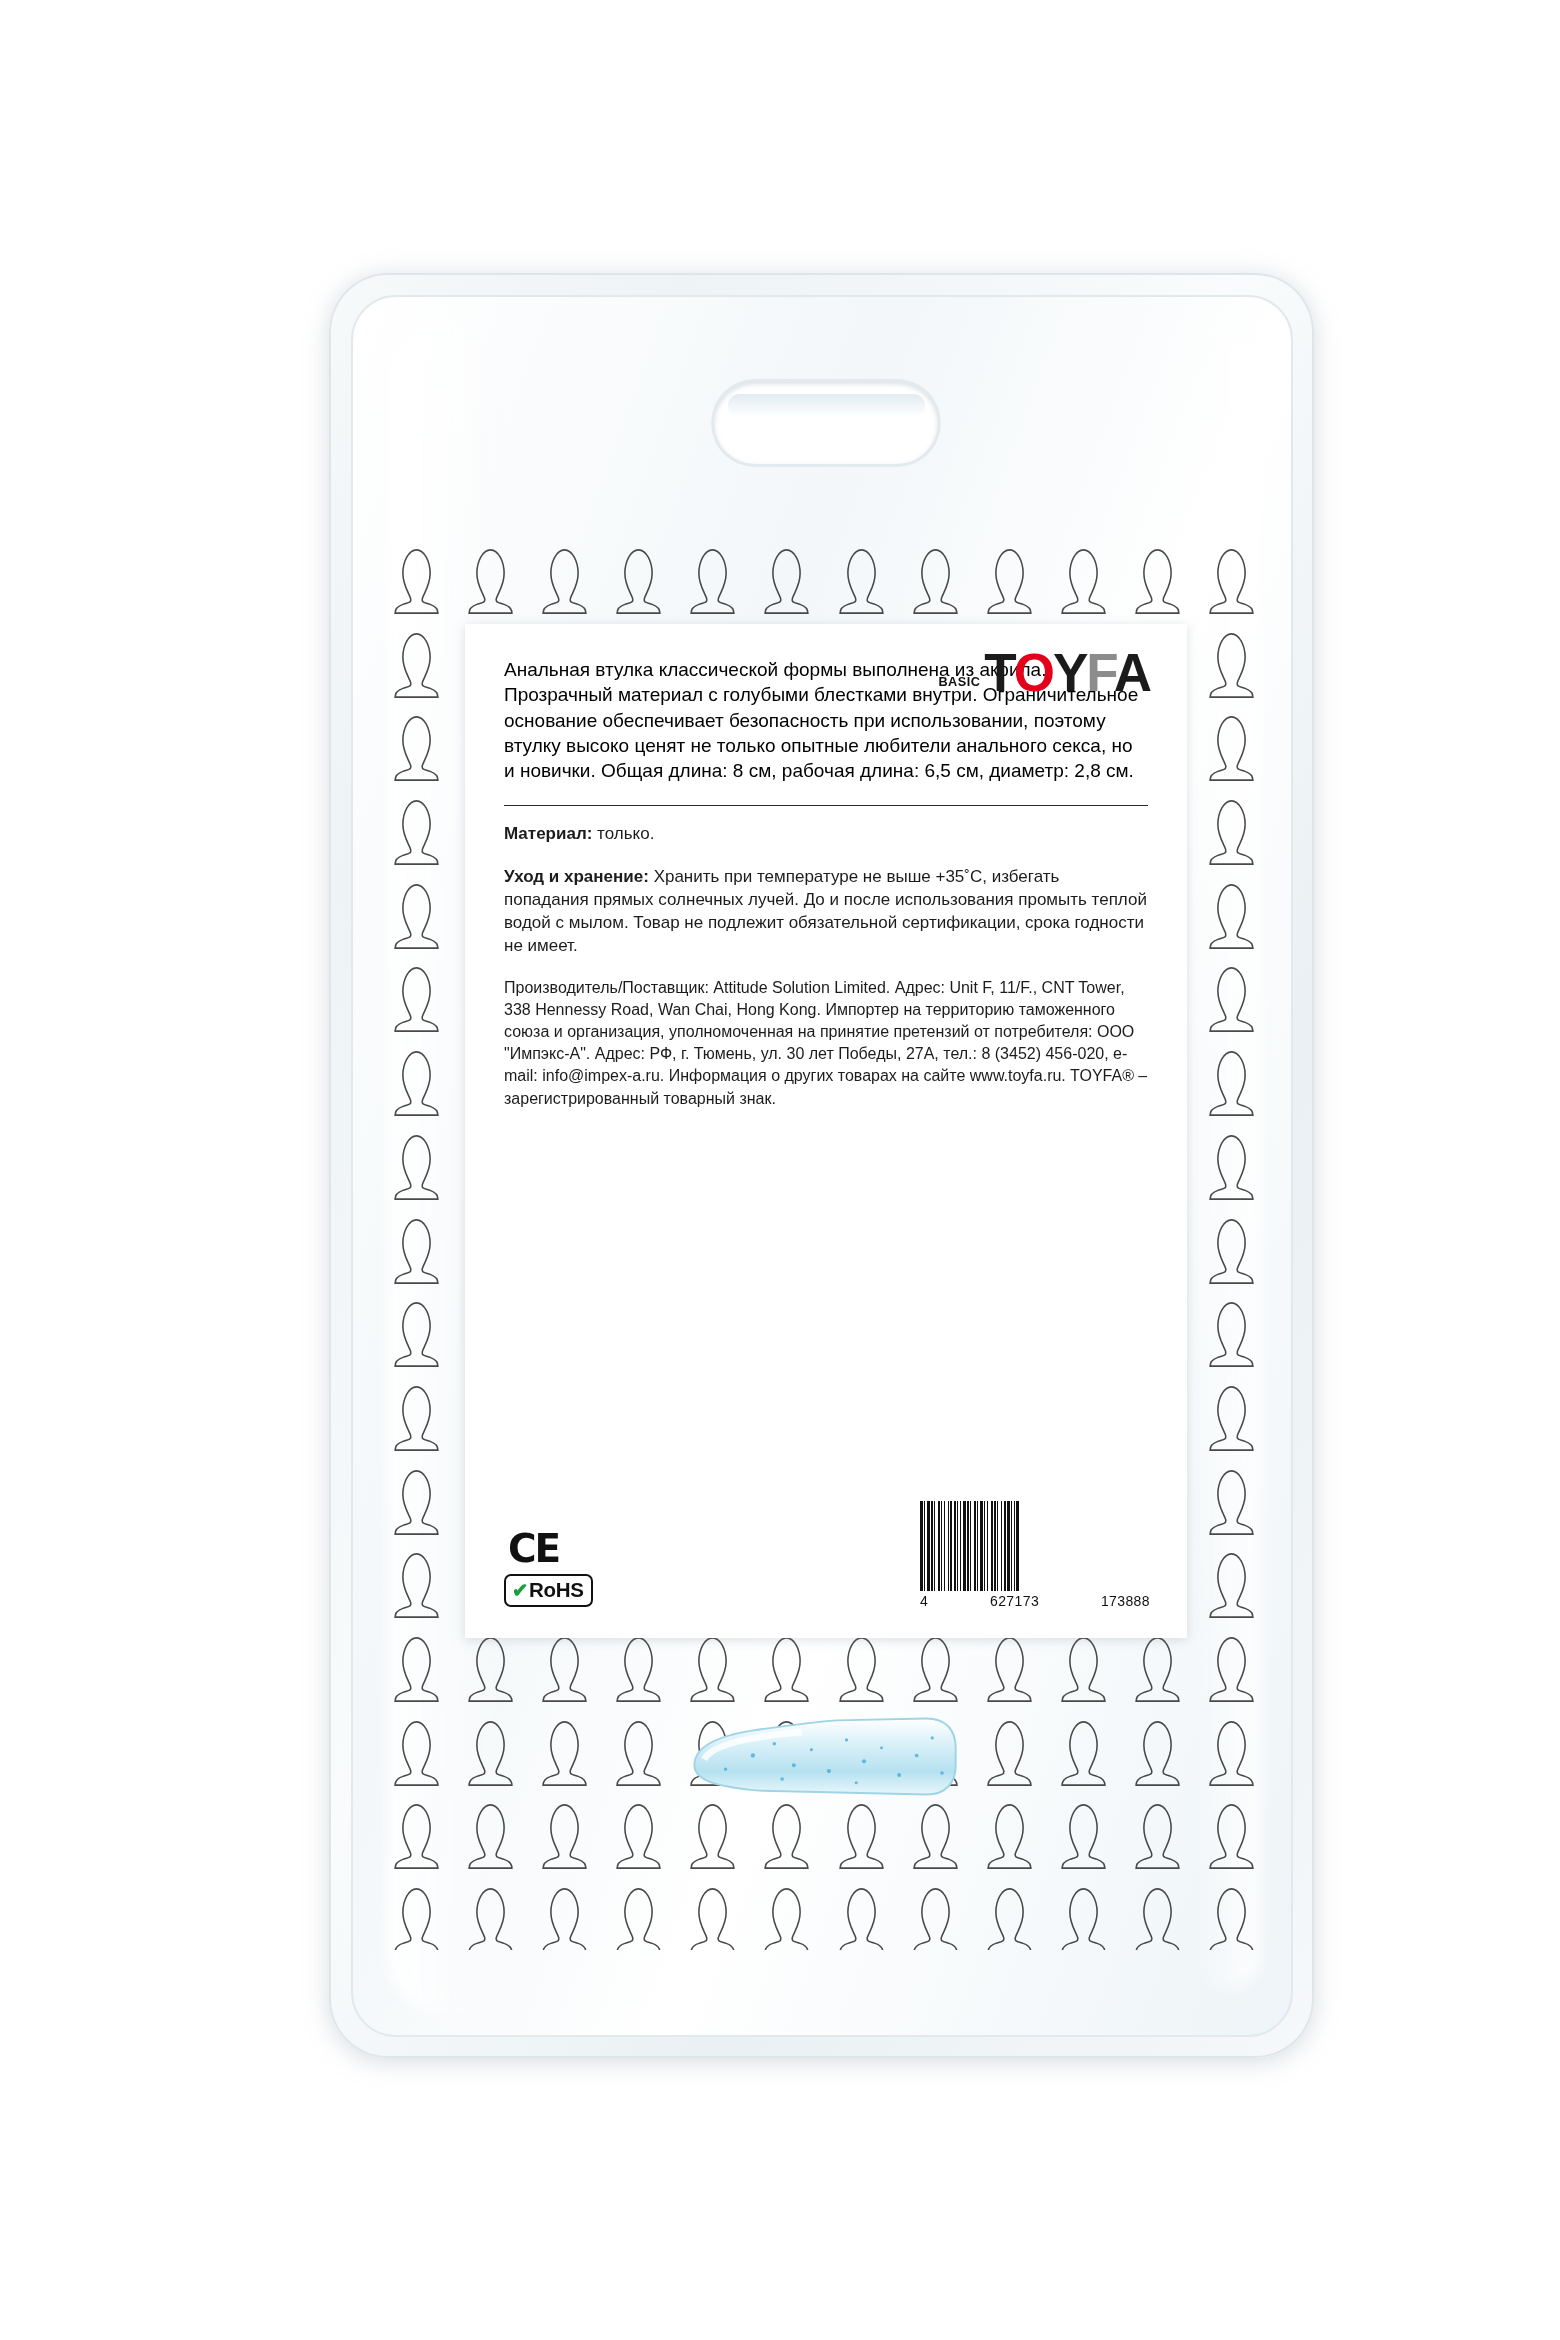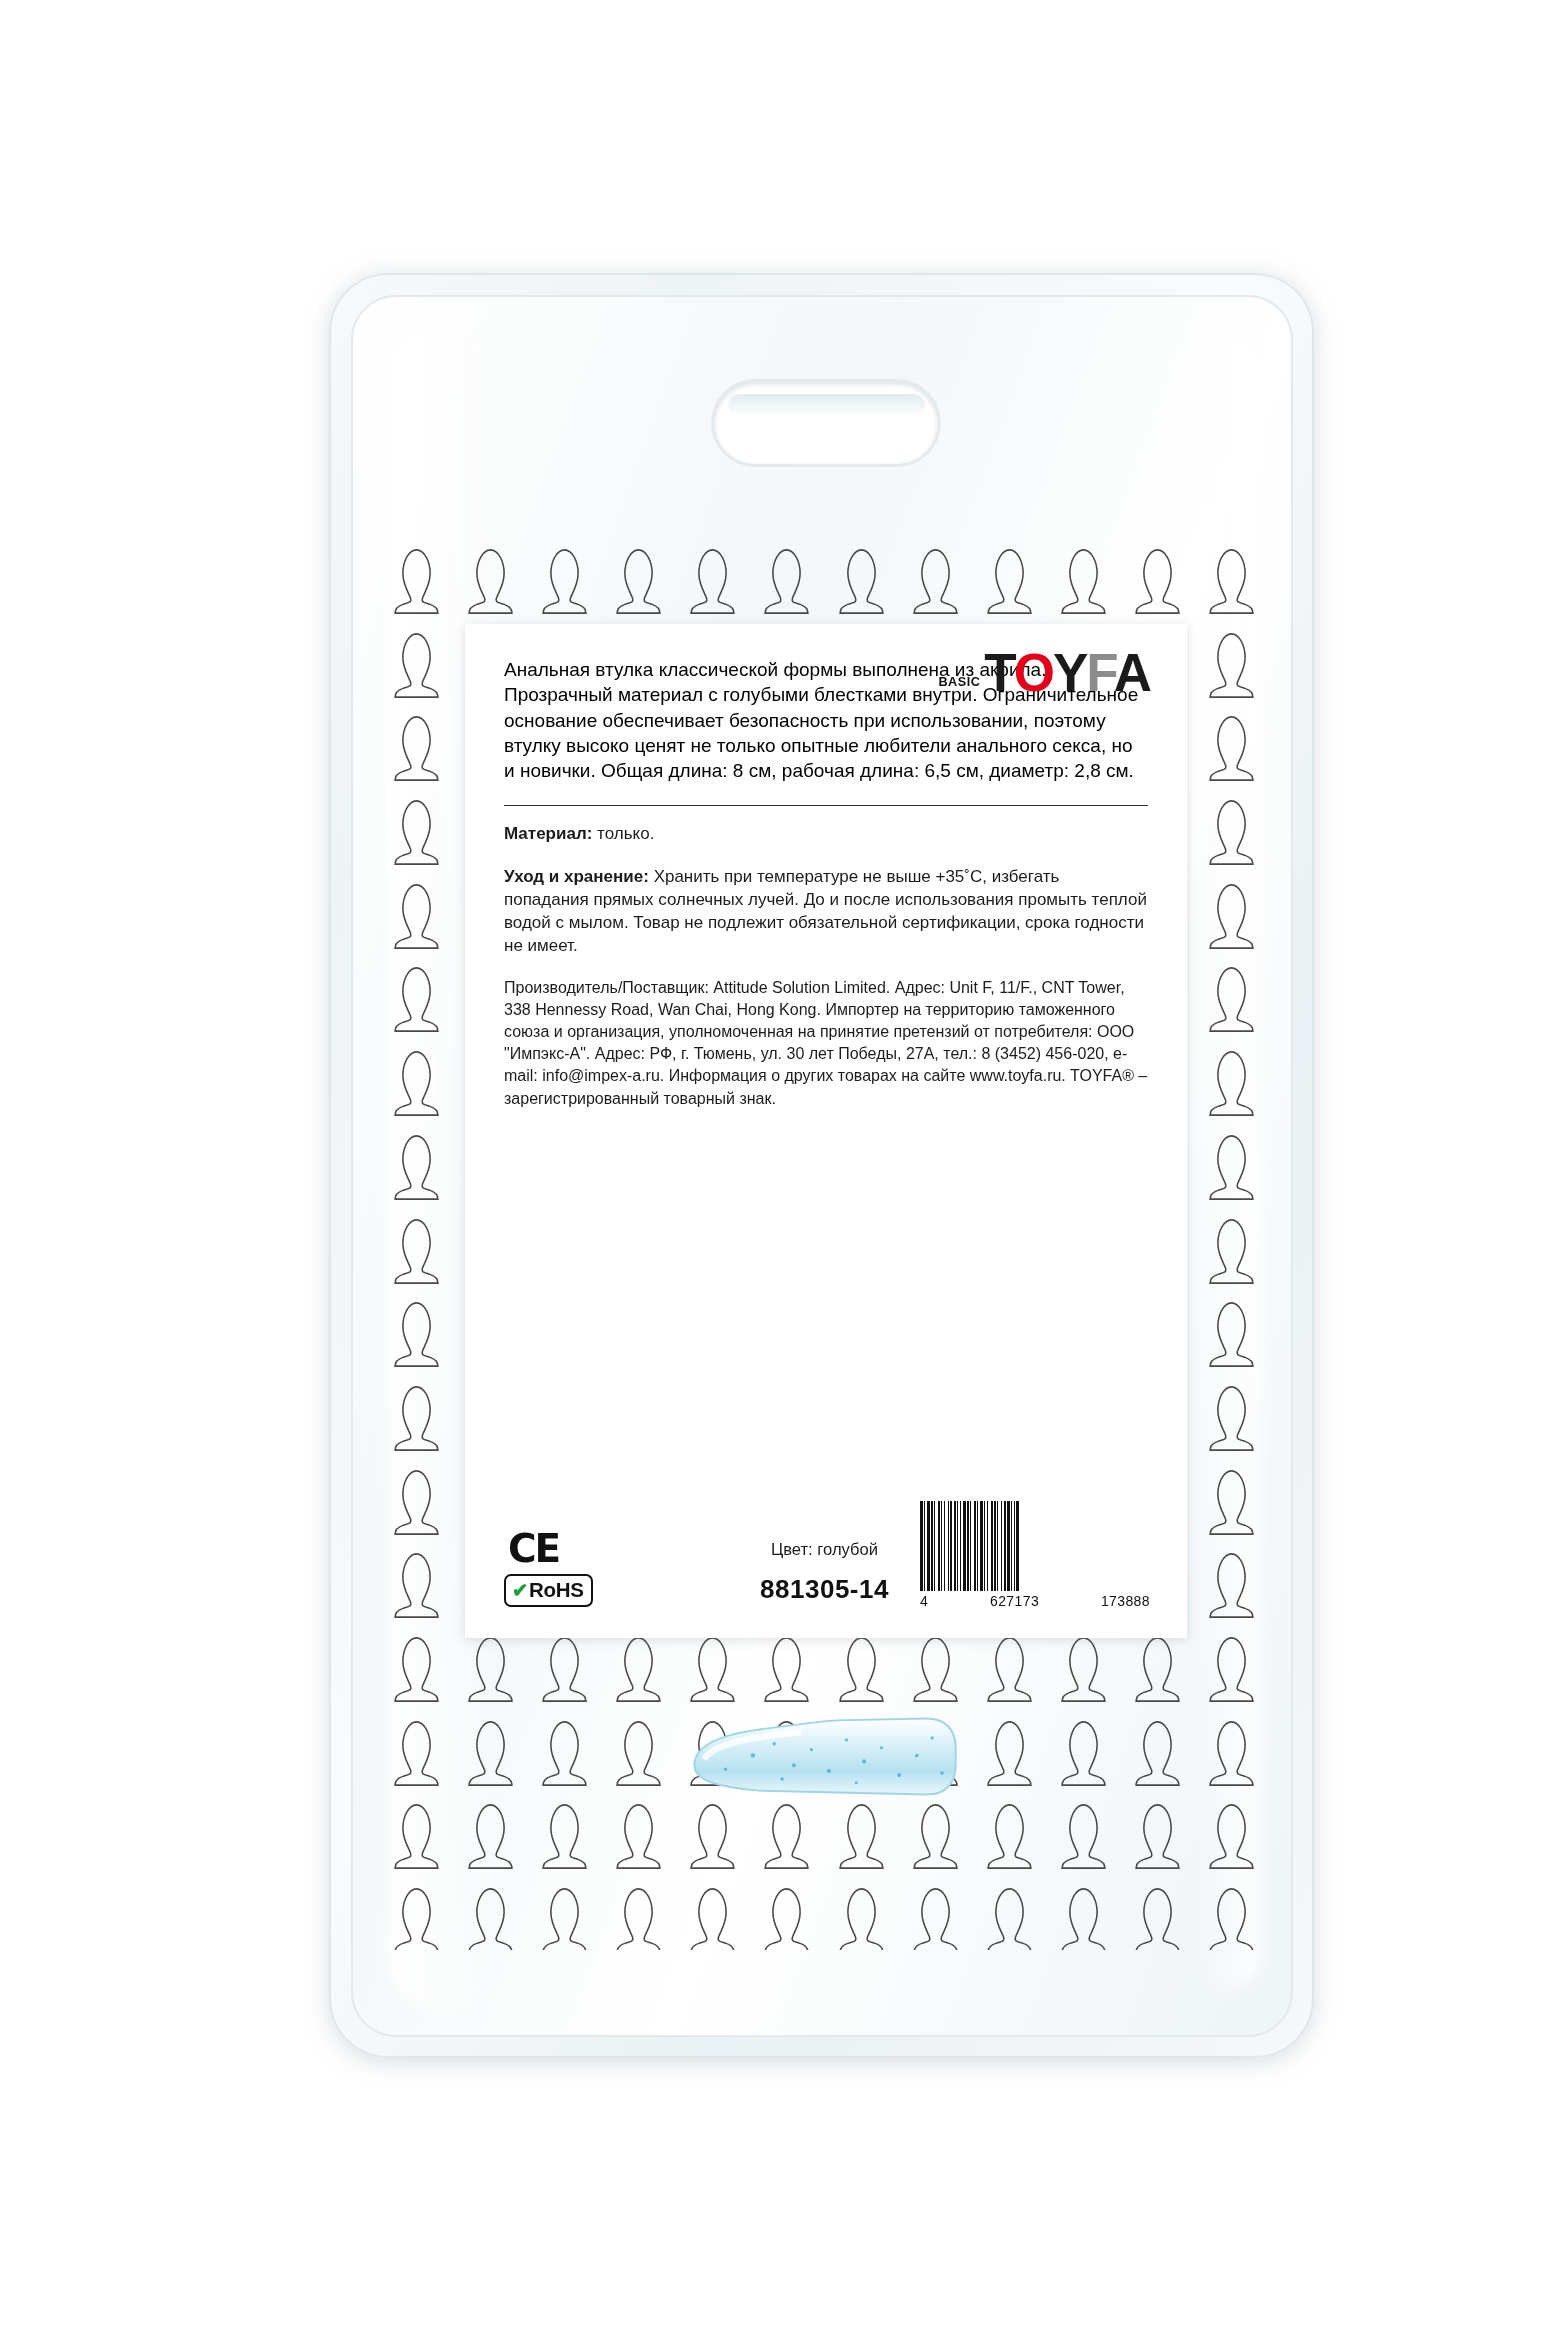--- a/index.html
+++ b/index.html
@@ -815,24 +815,20 @@
 
       <p class="small">Производитель/Поставщик: Attitude Solution Limited. Адрес: Unit F, 11/F., CNT Tower, 338 Hennessy Road, Wan Chai, Hong Kong. Импортер на территорию таможенного союза и организация, уполномоченная на принятие претензий от потребителя: ООО "Импэкс-А". Адрес: РФ, г. Тюмень, ул. 30 лет Победы, 27А, тел.: 8 (3452) 456-020, e-mail: info@impex-a.ru. Информация о других товарах на сайте www.toyfa.ru. TOYFA® – зарегистрированный товарный знак.</p>
 
       <div class="footer">
 
         <div class="certs">
           <div class="ce">CE</div>
           <div class="rohs"><span class="tick">✔</span><span>RoHS</span></div>
         </div>
 
-        <div class="center-col">
-          <div class="color-line">Цвет: голубой</div>
-          <div class="art">881305-14</div>
-        </div>
 
         <div class="barcode-wrap">
           <div class="bars" id="bars">
               <i style="width:2.9px;background:#111"></i>
               <i style="width:1px;background:transparent"></i>
               <i style="width:1px;background:#111"></i>
               <i style="width:2px;background:transparent"></i>
               <i style="width:2.9px;background:#111"></i>
               <i style="width:1px;background:transparent"></i>
               <i style="width:2px;background:#111"></i>

